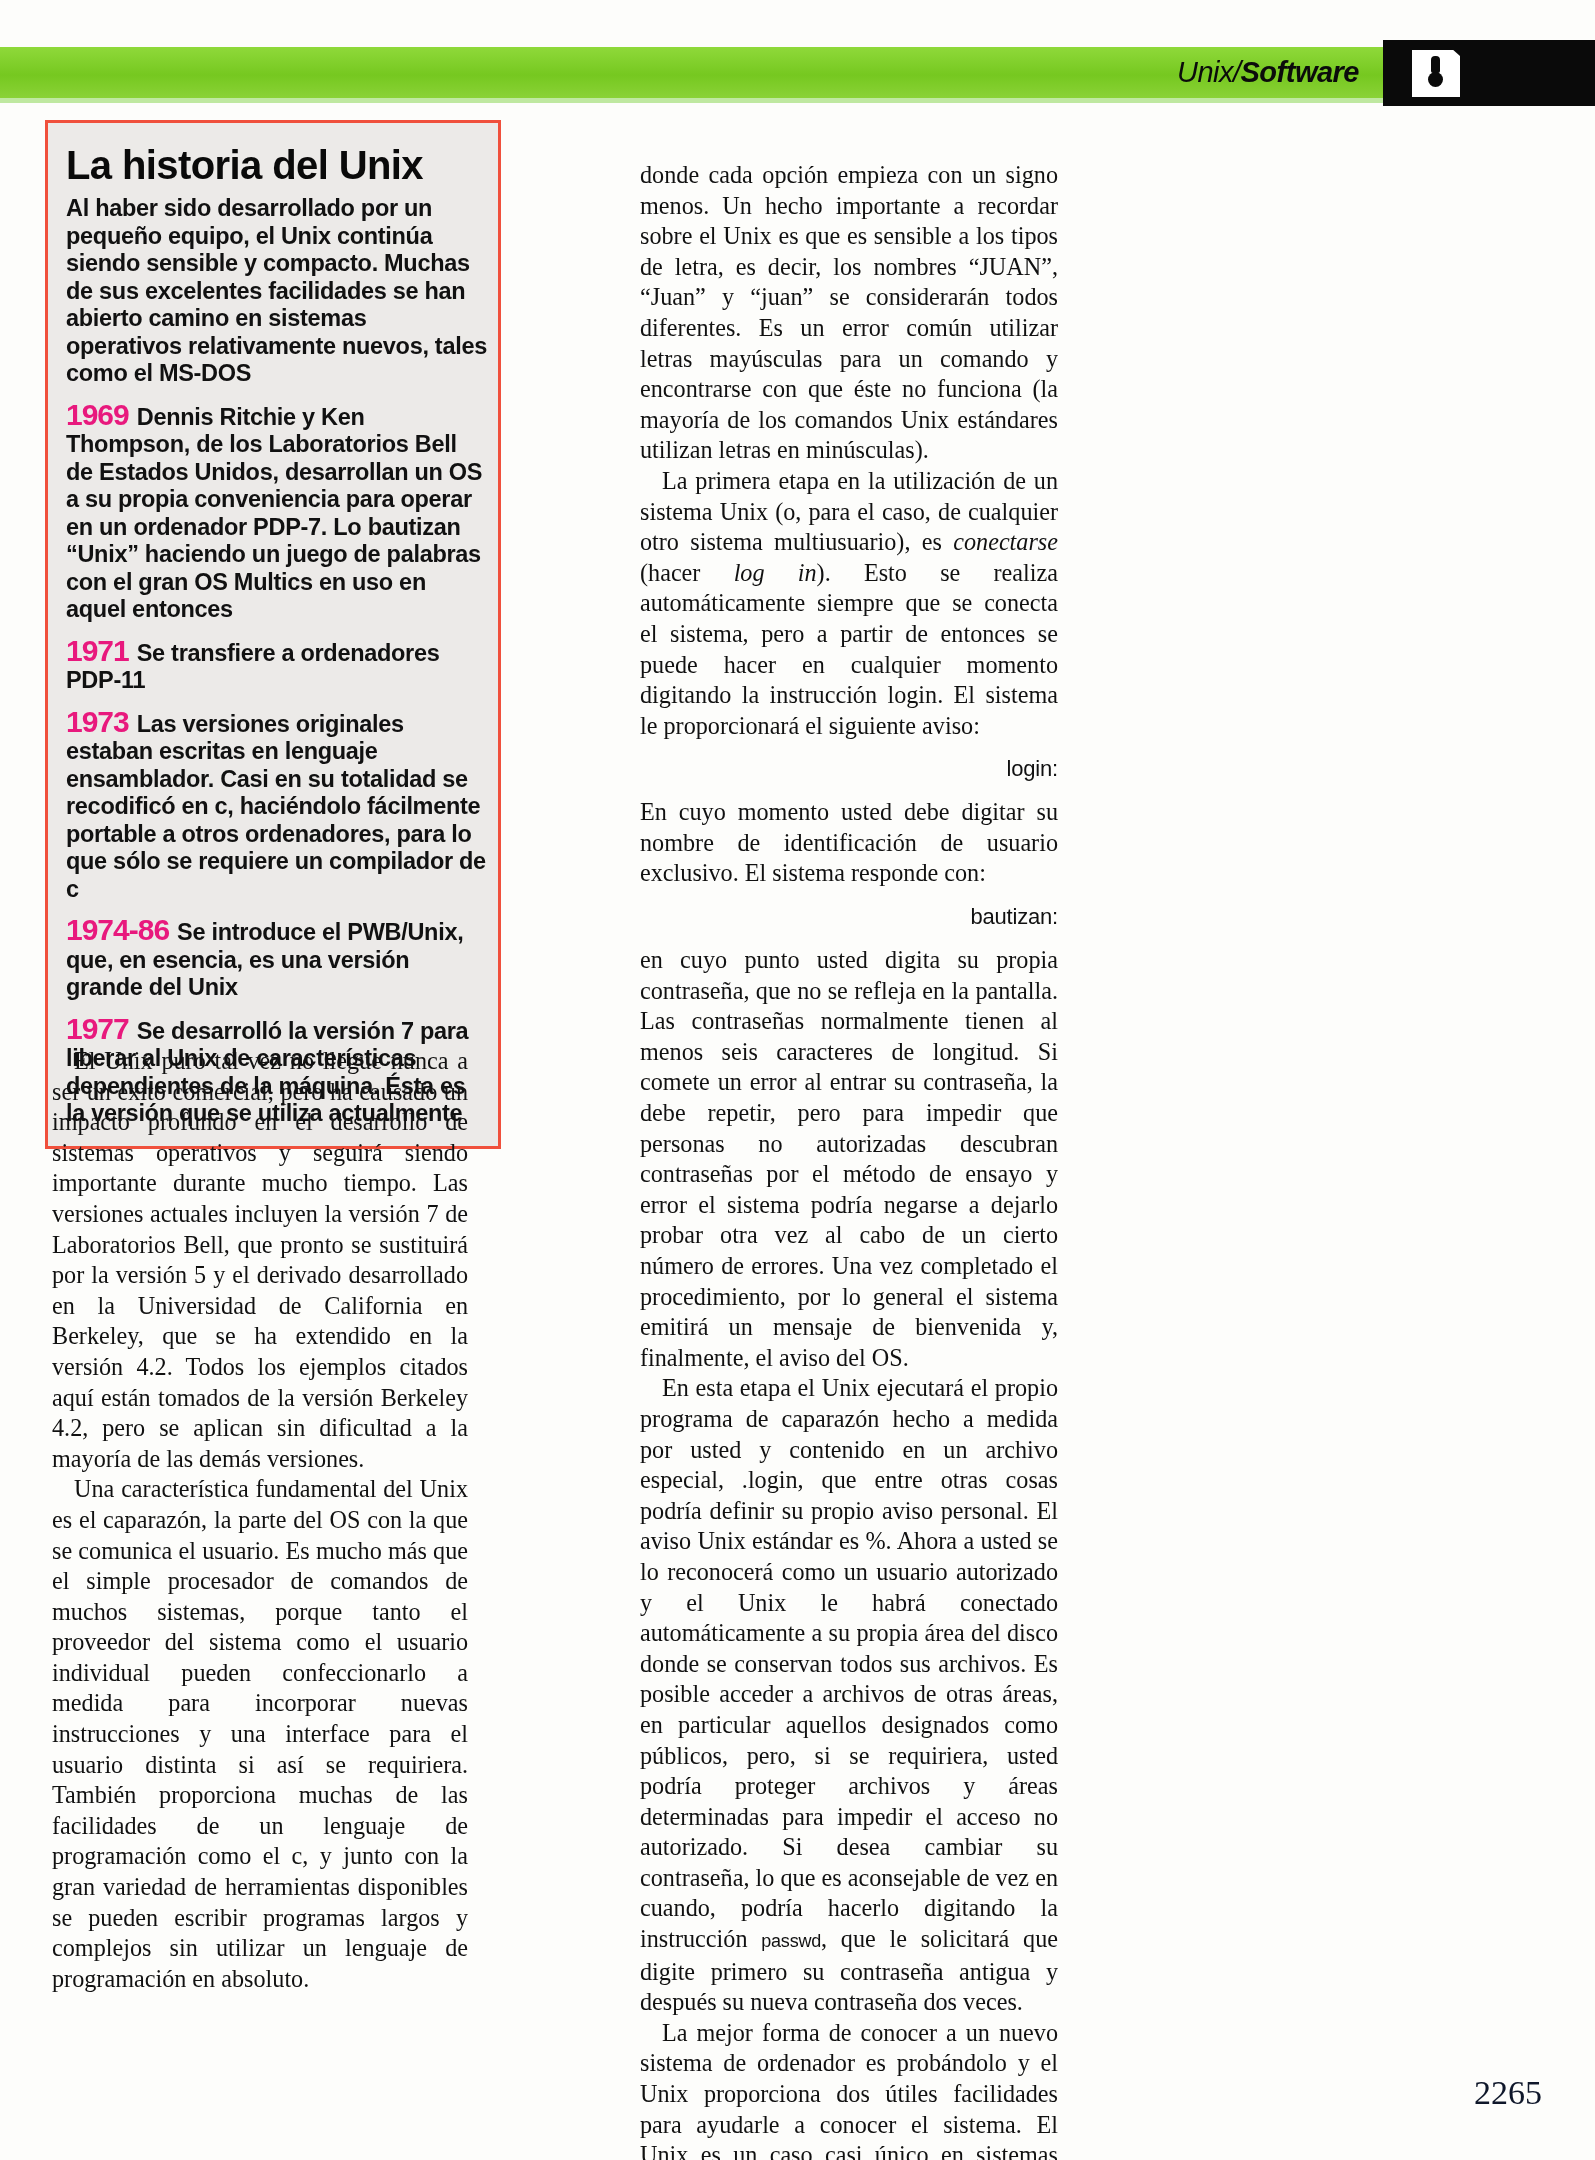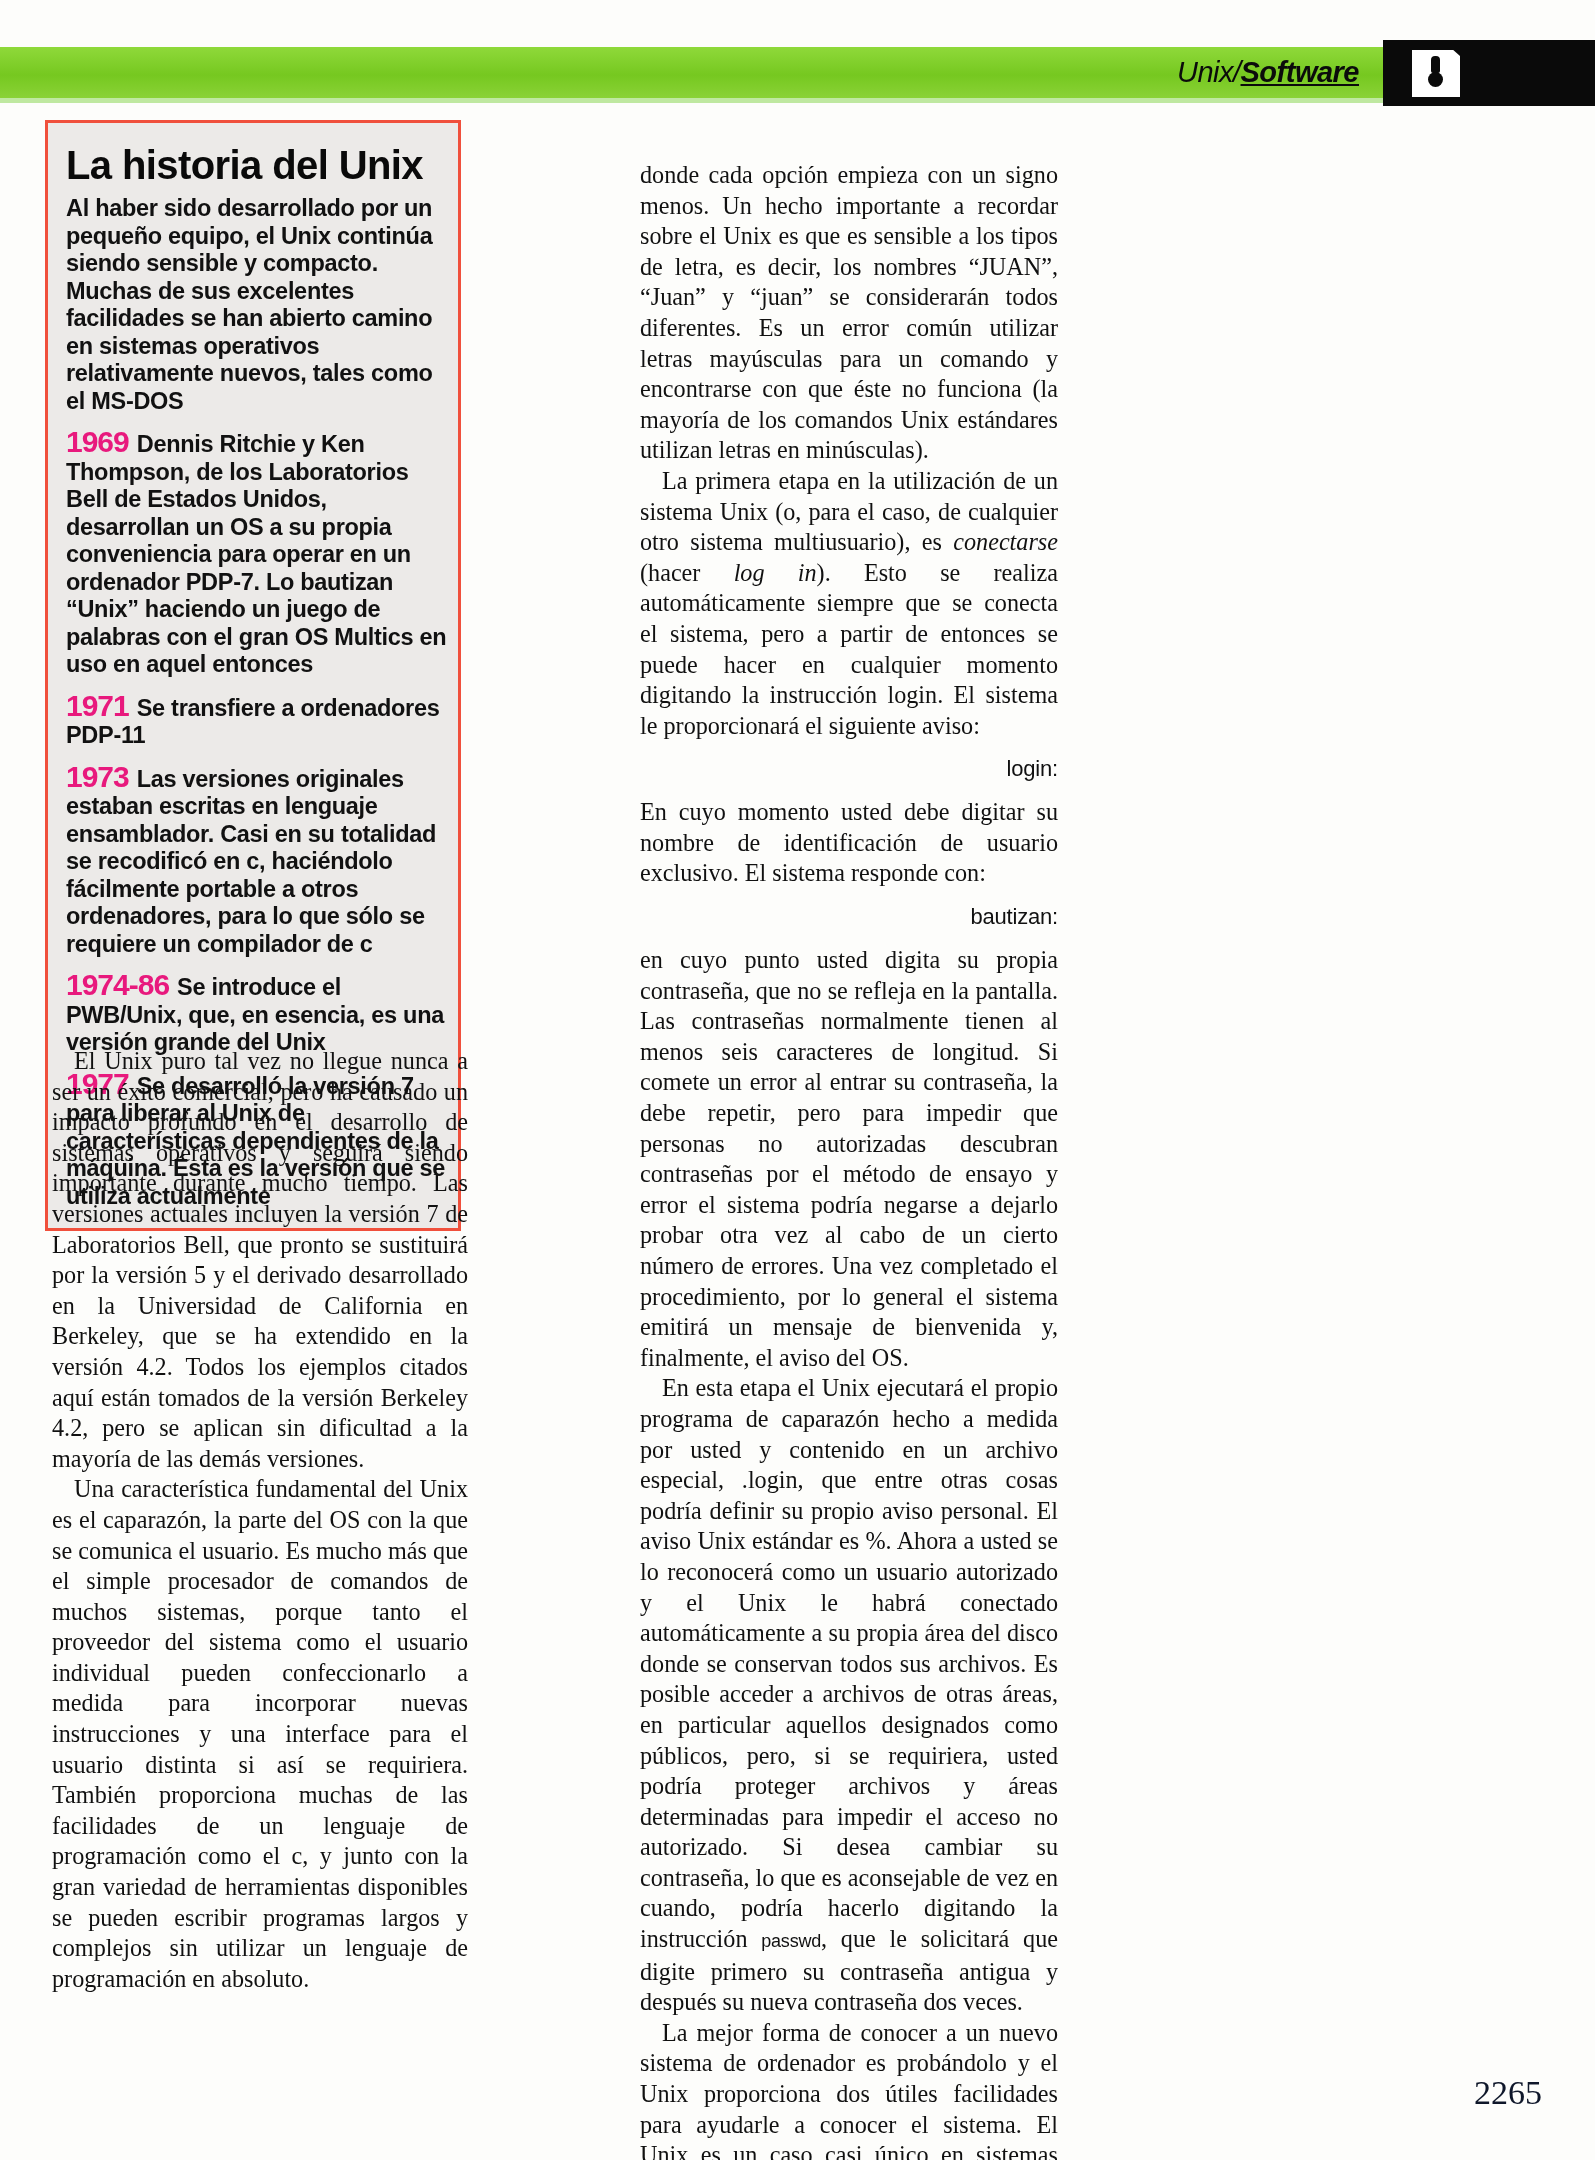--- a/index.html
+++ b/index.html
@@ -41,21 +41,21 @@
     height: 51px;
     display: flex;
     align-items: center;
     padding-right: 24px;
     font-family: "Liberation Sans", sans-serif;
     font-size: 29px;
     letter-spacing: -0.5px;
     color: #0b0b0b;
   }
   .header-title .reg { font-weight: 400; font-style: italic; }
-  .header-title .bold { font-weight: 700; font-style: italic; text-decoration: underline; }
+  .header-title .bold { font-weight: 700; font-style: italic; }
 
   .header-badge {
     position: absolute;
     left: 1383px;
     top: 40px;
     width: 212px;
     height: 66px;
     background: #0a0a0a;
   }
   .floppy {
@@ -120,21 +120,21 @@
     font-family: "Liberation Sans", sans-serif;
     font-size: 18px;
     letter-spacing: -0.2px;
   }
 
   
   .sidebox {
     position: absolute;
     left: 45px;
     top: 120px;
-    width: 416px;
+    width: 456px;
     box-sizing: border-box;
     border: 3px solid #f0503c;
     background: #eceae8;
     padding: 20px 10px 18px 18px;
     font-family: "Liberation Sans", sans-serif;
   }
   .sidebox-title {
     font-size: 40px;
     font-weight: 700;
     line-height: 44px;

